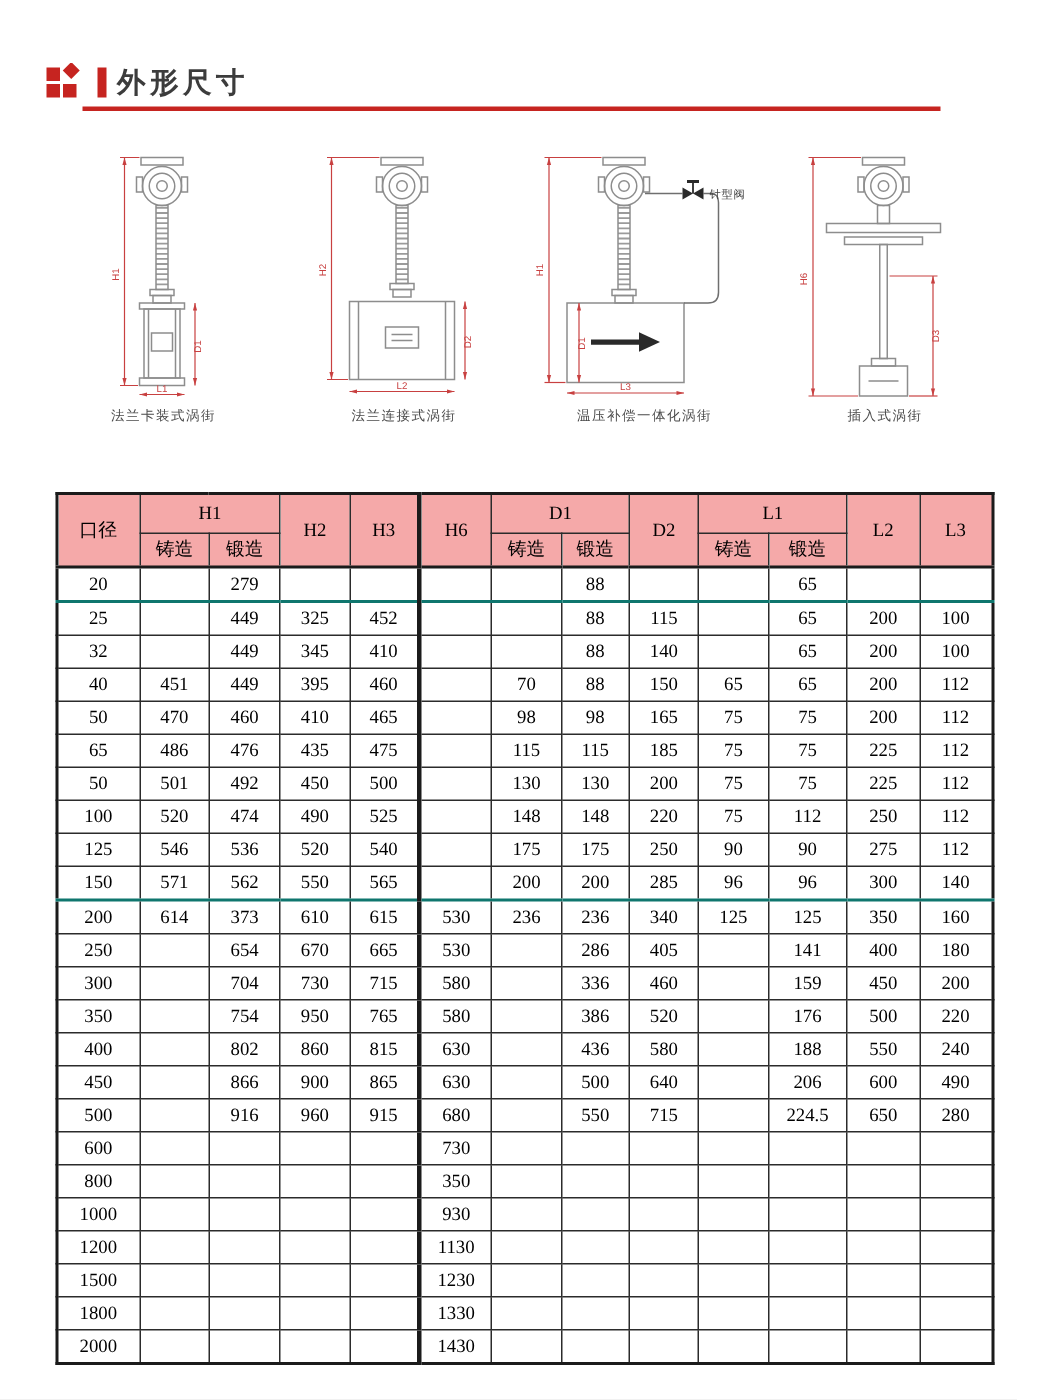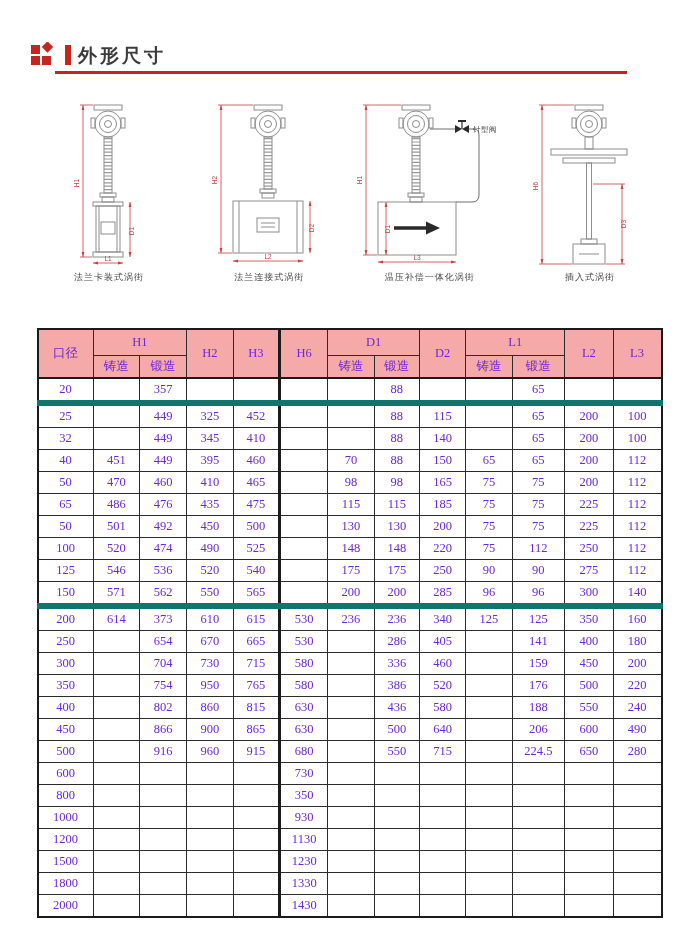--- a/index.html
+++ b/index.html
@@ -18,28 +18,28 @@
   .drawings svg{display:block;margin:0 auto;}
   figcaption{font-size:9px;color:#4a4a4a;margin-top:1px;letter-spacing:1px;}
   .sk{stroke:#8d8d8d;fill:none;stroke-width:1;}
   .skd{stroke:#6f6f6f;fill:none;stroke-width:1;}
   .dim{stroke:#c84040;stroke-width:0.8;fill:none;}
   .dimarrow{fill:#c84040;stroke:none;}
   .dimtext{fill:#c84040;font-size:6.5px;font-family:"Liberation Sans",sans-serif;}
   .annot{fill:#3f3f3f;font-size:7.5px;font-family:"Liberation Serif",serif;letter-spacing:0.5px;}
   
   table.dims{margin:44px auto 0 auto;border-collapse:collapse;table-layout:fixed;width:626px;
-             border:2px solid #1b1b1b;font-size:12.5px;color:#6d28d9;}
+             border:2px solid #1b1b1b;font-size:12.5px;color:#000000;}
   table.dims th,table.dims td{border:1px solid #2b2b2b;height:21px;text-align:center;padding:0;
              font-weight:normal;overflow:hidden;white-space:nowrap;}
   table.dims thead th{background:#f5a9a9;}
   table.dims thead tr:first-child th{height:25px;}
   .hb{border-bottom:2px solid #1b1b1b !important;}
   .thick-left{border-left:3px solid #1b1b1b !important;}
-  tr.thick-bottom td{border-bottom:6px solid #0f766e;margin-left:32px;}
+  tr.thick-bottom td{border-bottom:2px solid #0f766e;margin-left:32px;}
 </style>
 </head>
 <body>
 
 <div class="page">
 
   <header class="page-header">
     <svg class="logo" viewBox="0 0 26 26">
       <rect x="1" y="3" width="9" height="9" fill="#c62420"></rect>
       <rect x="1" y="14" width="9" height="9" fill="#c62420"></rect>
@@ -261,21 +261,21 @@
         <th class="hb">铸造</th>
         <th class="hb">锻造</th>
         <th class="hb">铸造</th>
         <th class="hb">锻造</th>
       </tr>
     </thead>
     <tbody>
         <tr class="thick-bottom">
           <td>20</td>
           <td></td>
-          <td>357</td>
+          <td>279</td>
           <td></td>
           <td></td>
           <td class="thick-left"></td>
           <td></td>
           <td>88</td>
           <td></td>
           <td></td>
           <td>65</td>
           <td></td>
           <td></td>

